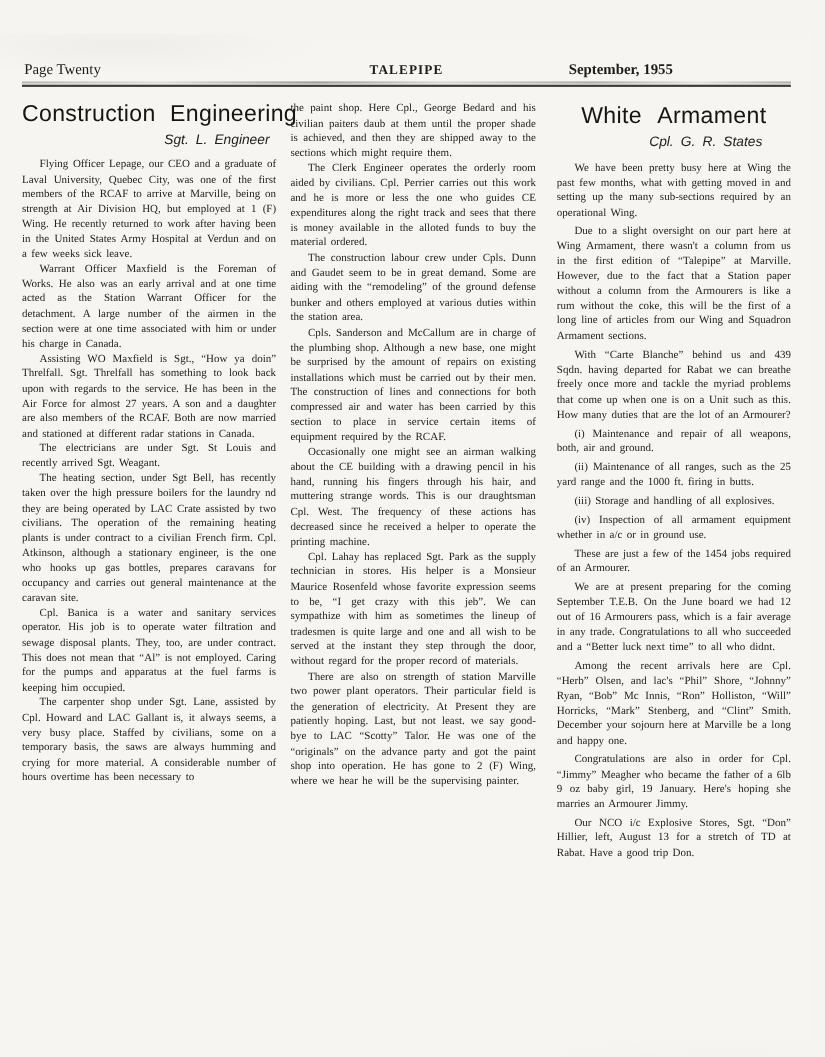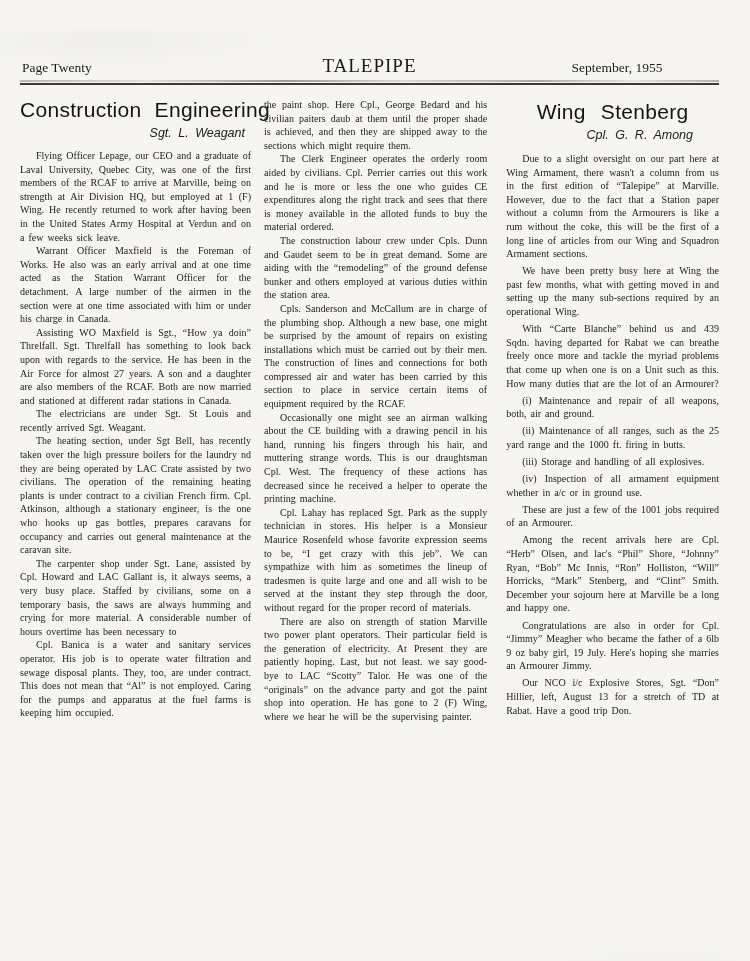--- a/index.html
+++ b/index.html
@@ -24,23 +24,23 @@
   .masthead-row {
     display: flex;
     justify-content: space-between;
     align-items: baseline;
     font-size: 13.5px;
     padding: 0 2px 3px 2px;
   }
   .masthead-row .page-label { width: 200px; }
   .masthead-row .paper-title {
     width: 200px; text-align: center;
-    font-weight: normal; letter-spacing: 1px; font-size: 19px;
+    font-weight: bold; letter-spacing: 1px; font-size: 12px;
   }
-  .masthead-row .issue-date { width: 200px; text-align: center; }
+  .masthead-row .issue-date { width: 200px; text-align: left; font-weight: bold; }
   .rule-light {
     height: 2px;
     background: linear-gradient(90deg, #b9b7b2 0%, #e3e1dc 18%, #9f9d98 38%, #dcdad5 55%, #aeaca7 74%, #e6e4df 88%, #b2b0ab 100%);
   }
   .rule-dark { height: 2px; margin-top: 1px; background: #3b3a37; }
 
   .columns {
     display: flex;
     gap: 13px;
     margin-top: 13px;
@@ -96,56 +96,57 @@
     <span class="paper-title">TALEPIPE</span>
     <span class="issue-date">September, 1955</span>
   </div>
   <div class="rule-light"></div>
   <div class="rule-dark"></div>
 
   <div class="columns">
 
     <div class="col col-1">
       <h1 class="article-title">Construction Engineering</h1>
-      <div class="article-byline">Sgt. L. Weagant</div>
+      <div class="article-byline">Sgt. L. Engineer</div>
       <div class="body-text">
           <p>Flying Officer Lepage, our CEO and a graduate of Laval University, Quebec City, was one of the first members of the RCAF to arrive at Marville, being on strength at Air Division HQ, but employed at 1 (F) Wing. He recently returned to work after having been in the United States Army Hospital at Verdun and on a few weeks sick leave.</p>
           <p>Warrant Officer Maxfield is the Foreman of Works. He also was an early arrival and at one time acted as the Station Warrant Officer for the detachment. A large number of the airmen in the section were at one time associated with him or under his charge in Canada.</p>
           <p>Assisting WO Maxfield is Sgt., “How ya doin” Threlfall. Sgt. Threlfall has something to look back upon with regards to the service. He has been in the Air Force for almost 27 years. A son and a daughter are also members of the RCAF. Both are now married and stationed at different radar stations in Canada.</p>
           <p>The electricians are under Sgt. St Louis and recently arrived Sgt. Weagant.</p>
           <p>The heating section, under Sgt Bell, has recently taken over the high pressure boilers for the laundry nd they are being operated by LAC Crate assisted by two civilians. The operation of the remaining heating plants is under contract to a civilian French firm. Cpl. Atkinson, although a stationary engineer, is the one who hooks up gas bottles, prepares caravans for occupancy and carries out general maintenance at the caravan site.</p>
+          <p>Cpl. Banica is a water and sanitary services operator. His job is to operate water filtration and sewage disposal plants. They, too, are under contract. This does not mean that “Al” is not employed. Caring for the pumps and apparatus at the fuel farms is keeping him occupied.</p>
           <p>The carpenter shop under Sgt. Lane, assisted by Cpl. Howard and LAC Gallant is, it always seems, a very busy place. Staffed by civilians, some on a temporary basis, the saws are always humming and crying for more material. A considerable number of hours overtime has been necessary to</p>
-          <p>Cpl. Banica is a water and sanitary services operator. His job is to operate water filtration and sewage disposal plants. They, too, are under contract. This does not mean that “Al” is not employed. Caring for the pumps and apparatus at the fuel farms is keeping him occupied.</p>
         </div>
     </div>
 
     <div class="col col-2">
       <div class="body-text">
           <p>the paint shop. Here Cpl., George Bedard and his civilian paiters daub at them until the proper shade is achieved, and then they are shipped away to the sections which might require them.</p>
           <p>The Clerk Engineer operates the orderly room aided by civilians. Cpl. Perrier carries out this work and he is more or less the one who guides CE expenditures along the right track and sees that there is money available in the alloted funds to buy the material ordered.</p>
           <p>The construction labour crew under Cpls. Dunn and Gaudet seem to be in great demand. Some are aiding with the “remodeling” of the ground defense bunker and others employed at various duties within the station area.</p>
           <p>Cpls. Sanderson and McCallum are in charge of the plumbing shop. Although a new base, one might be surprised by the amount of repairs on existing installations which must be carried out by their men. The construction of lines and connections for both compressed air and water has been carried by this section to place in service certain items of equipment required by the RCAF.</p>
           <p>Occasionally one might see an airman walking about the CE building with a drawing pencil in his hand, running his fingers through his hair, and muttering strange words. This is our draughtsman Cpl. West. The frequency of these actions has decreased since he received a helper to operate the printing machine.</p>
           <p>Cpl. Lahay has replaced Sgt. Park as the supply technician in stores. His helper is a Monsieur Maurice Rosenfeld whose favorite expression seems to be, “I get crazy with this jeb”. We can sympathize with him as sometimes the lineup of tradesmen is quite large and one and all wish to be served at the instant they step through the door, without regard for the proper record of materials.</p>
           <p>There are also on strength of station Marville two power plant operators. Their particular field is the generation of electricity. At Present they are patiently hoping.  Last, but not least. we say good-bye to LAC “Scotty” Talor. He was one of the “originals” on the advance party and got the paint shop into operation. He has gone to 2 (F) Wing, where we hear he will be the supervising painter.</p>
         </div>
     </div>
 
     <div class="col col-3">
-      <h1 class="article-title">Wing Stenberg</h1>
-      <div class="article-byline">Cpl. G. R. Among</div>
+      <h1 class="article-title">White Armament</h1>
+      <div class="article-byline">Cpl. G. R. States</div>
       <div class="body-text">
+          <p>We have been pretty busy here at Wing the past few months, what with getting moved in and setting up the many sub-sections required by an operational Wing.</p>
           <p>Due to a slight oversight on our part here at Wing Armament, there wasn't a column from us in the first edition of “Talepipe” at Marville. However, due to the fact that a Station paper without a column from the Armourers is like a rum without the coke, this will be the first of a long line of articles from our Wing and Squadron Armament sections.</p>
-          <p>We have been pretty busy here at Wing the past few months, what with getting moved in and setting up the many sub-sections required by an operational Wing.</p>
           <p>With “Carte Blanche” behind us and 439 Sqdn. having departed for Rabat we can breathe freely once more and tackle the myriad problems that come up when one is on a Unit such as this. How many duties that are the lot of an Armourer?</p>
           <p>(i) Maintenance and repair of all weapons, both, air and ground.</p>
           <p>(ii) Maintenance of all ranges, such as the 25 yard range and the 1000 ft. firing in butts.</p>
           <p>(iii) Storage and handling of all explosives.</p>
           <p>(iv) Inspection of all armament equipment whether in a/c or in ground use.</p>
-          <p>These are just a few of the 1001 jobs required of an Armourer.</p>
+          <p>These are just a few of the 1454 jobs required of an Armourer.</p>
+          <p>We are at present preparing for the coming September T.E.B. On the June board we had 12 out of 16 Armourers pass, which is a fair average in any trade. Congratulations to all who succeeded and a “Better luck next time” to all who didnt.</p>
           <p>Among the recent arrivals here are Cpl. “Herb” Olsen, and lac's “Phil” Shore, “Johnny” Ryan, “Bob” Mc Innis, “Ron” Holliston, “Will” Horricks, “Mark” Stenberg, and “Clint” Smith. December your sojourn here at Marville be a long and happy one.</p>
-          <p>Congratulations are also in order for Cpl. “Jimmy” Meagher who became the father of a 6lb 9 oz baby girl, 19 July. Here's hoping she marries an Armourer Jimmy.</p>
+          <p>Congratulations are also in order for Cpl. “Jimmy” Meagher who became the father of a 6lb 9 oz baby girl, 19 January. Here's hoping she marries an Armourer Jimmy.</p>
           <p>Our NCO i/c Explosive Stores, Sgt. “Don” Hillier, left, August 13 for a stretch of TD at Rabat. Have a good trip Don.</p>
         </div>
     </div>
 
   </div>
 </div>
 
 </body></html>

